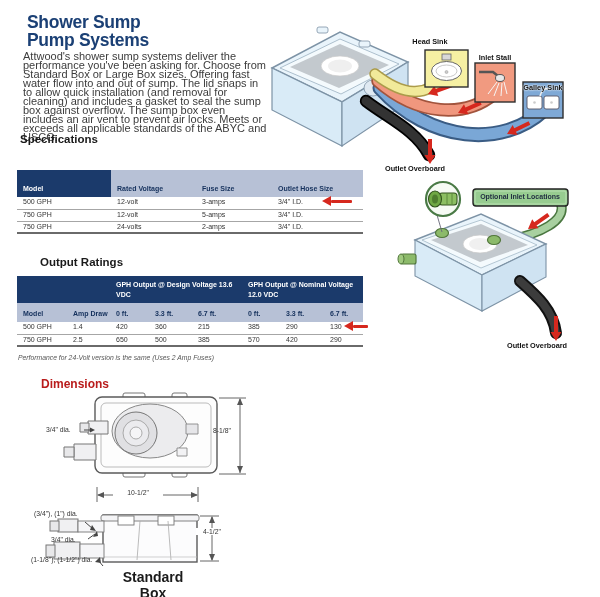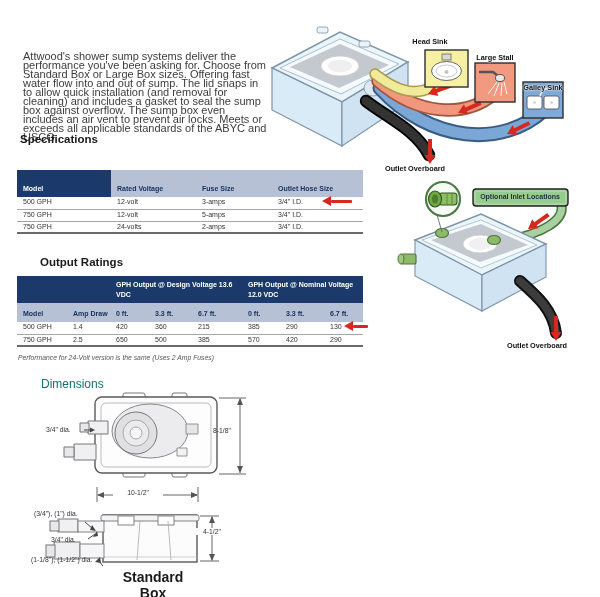--- a/index.html
+++ b/index.html
@@ -12,21 +12,21 @@
 
   
   .title { left:27px; top:13px; font-size:17.5px; line-height:18px;
            font-weight:bold; color:#1b4075; letter-spacing:-0.3px; }
   .intro { left:23px; top:52px; width:245px; font-size:11px; line-height:9px; color:#3c3c3c; }
 
   
   .sec-h { font-size:11.5px; font-weight:bold; color:#1a1a1a; }
   .h-spec { left:20px; top:133px; }
   .h-out  { left:18px; top:256px;margin-left:22px; }
-  .h-dim  { left:41px; top:377px; font-size:12px; font-weight:normal; color:#0f766e;text-align:right; }
+  .h-dim  { left:41px; top:377px; font-size:12px; font-weight:bold; color:#b91c1c;text-align:right; }
 
   
   table { position:absolute; border-collapse:collapse; table-layout:fixed; }
   th, td { font-size:7px; text-align:left; line-height:1.25; }
   thead th { font-weight:bold; vertical-align:bottom; padding:2px 2px 3px 6px; }
   .navy-bg { background:#1b3a6b; color:#ffffff; }
   .light-bg { background:#b7c1d6; color:#14305c; }
   tbody td { color:#333; padding:1px 2px 1px 6px; border-bottom:1px solid #a6a6a6; height:12px; vertical-align:middle; background:#fff; }
   tbody tr:last-child td { border-bottom:2px solid #6a6a6a; }
   .spec-table { left:17px; top:170px; width:346px; }
@@ -54,20 +54,24 @@
   .dim-center { text-align:center; background:#fff; }
   .caption { position:absolute; font-weight:bold; font-size:14px; color:#1a1a1a; text-align:center; }
 
   svg { position:absolute; }
 </style>
 </head>
 <body>
 
 <div class="page">
 
+  <div class="abs title">
+    <div>Shower Sump</div>
+    <div>Pump Systems</div>
+  </div>
 
   <div class="abs intro">Attwood's shower sump systems deliver the performance you've been asking for. Choose from Standard Box or Large Box sizes. Offering fast water flow into and out of sump. The lid snaps in to allow quick installation (and removal for cleaning) and includes a gasket to seal the sump box against overflow. The sump box even includes an air vent to prevent air locks. Meets or exceeds all applicable standards of the ABYC and USCG.</div>
 
   <div class="abs sec-h h-spec">Specifications</div>
   <table class="spec-table">
     <colgroup>
         <col style="width:94px">
         <col style="width:85px">
         <col style="width:76px">
         <col style="width:91px">
@@ -215,21 +219,21 @@
     <g>
       <rect x="263" y="74" width="40" height="36" fill="#7fa9d6" stroke="#2e2e2e" stroke-width="1.4"></rect>
       <rect x="267" y="88" width="15" height="13" rx="2" fill="#ffffff" stroke="#556" stroke-width="0.9"></rect>
       <rect x="284" y="88" width="15" height="13" rx="2" fill="#ffffff" stroke="#556" stroke-width="0.9"></rect>
       <circle cx="274.5" cy="94.5" r="1.3" fill="#ccc"></circle>
       <circle cx="291.5" cy="94.5" r="1.3" fill="#ccc"></circle>
       <path d="M280,88 Q 283,79 288,81" fill="none" stroke="#eeeeee" stroke-width="1.6"></path>
     </g>
   </svg>
   <div class="lbl" style="left:396px; top:37px; width:68px;">Head Sink</div>
-  <div class="lbl" style="left:460px; top:53px; width:70px;">Large Stall</div>
+  <div class="lbl" style="left:460px; top:53px; width:70px;">Inlet Stall</div>
   <div class="lbl" style="left:508px; top:71px; width:70px;margin-top:12px;">Galley Sink</div>
   <div class="lbl" style="left:368px; top:164px; width:94px;">Outlet Overboard</div>
 
   <svg style="left:385px; top:178px;" width="215" height="185" viewBox="0 0 215 185">
 
     <path d="M176,26 C 181,42 158,56 118,63" fill="none" stroke="#49763f" stroke-width="10" stroke-linecap="round"></path>
     <path d="M176,26 C 181,42 158,56 118,63" fill="none" stroke="#a8d0a0" stroke-width="7" stroke-linecap="round"></path>
     <use href="#rarrow" transform="translate(143,51) rotate(-35)"></use>
 
     <g>

